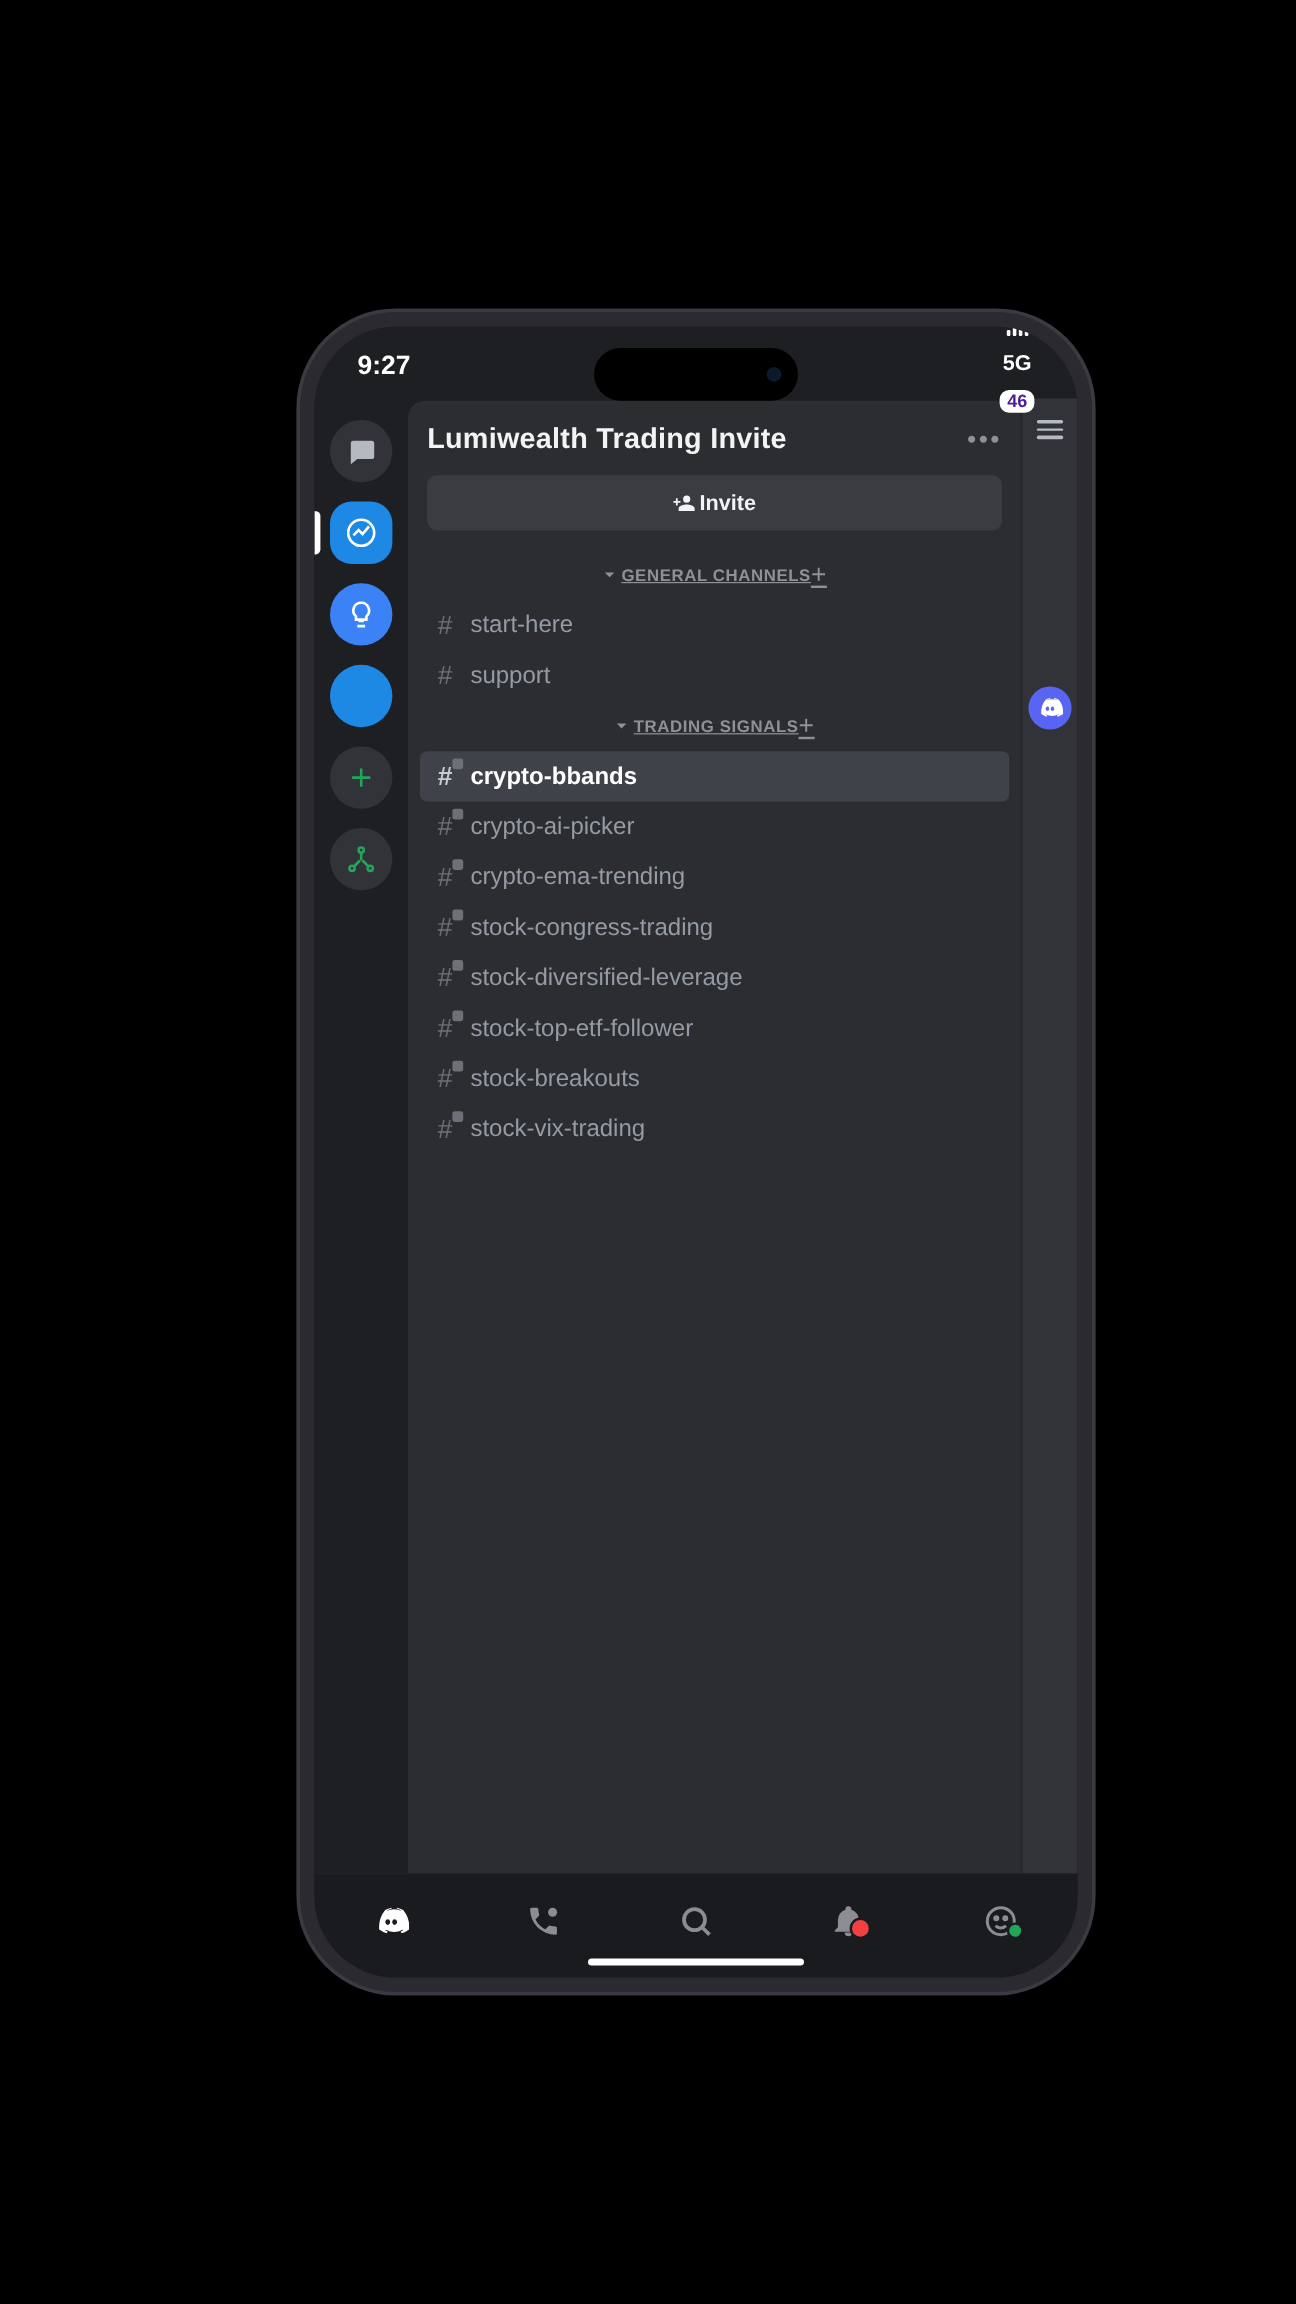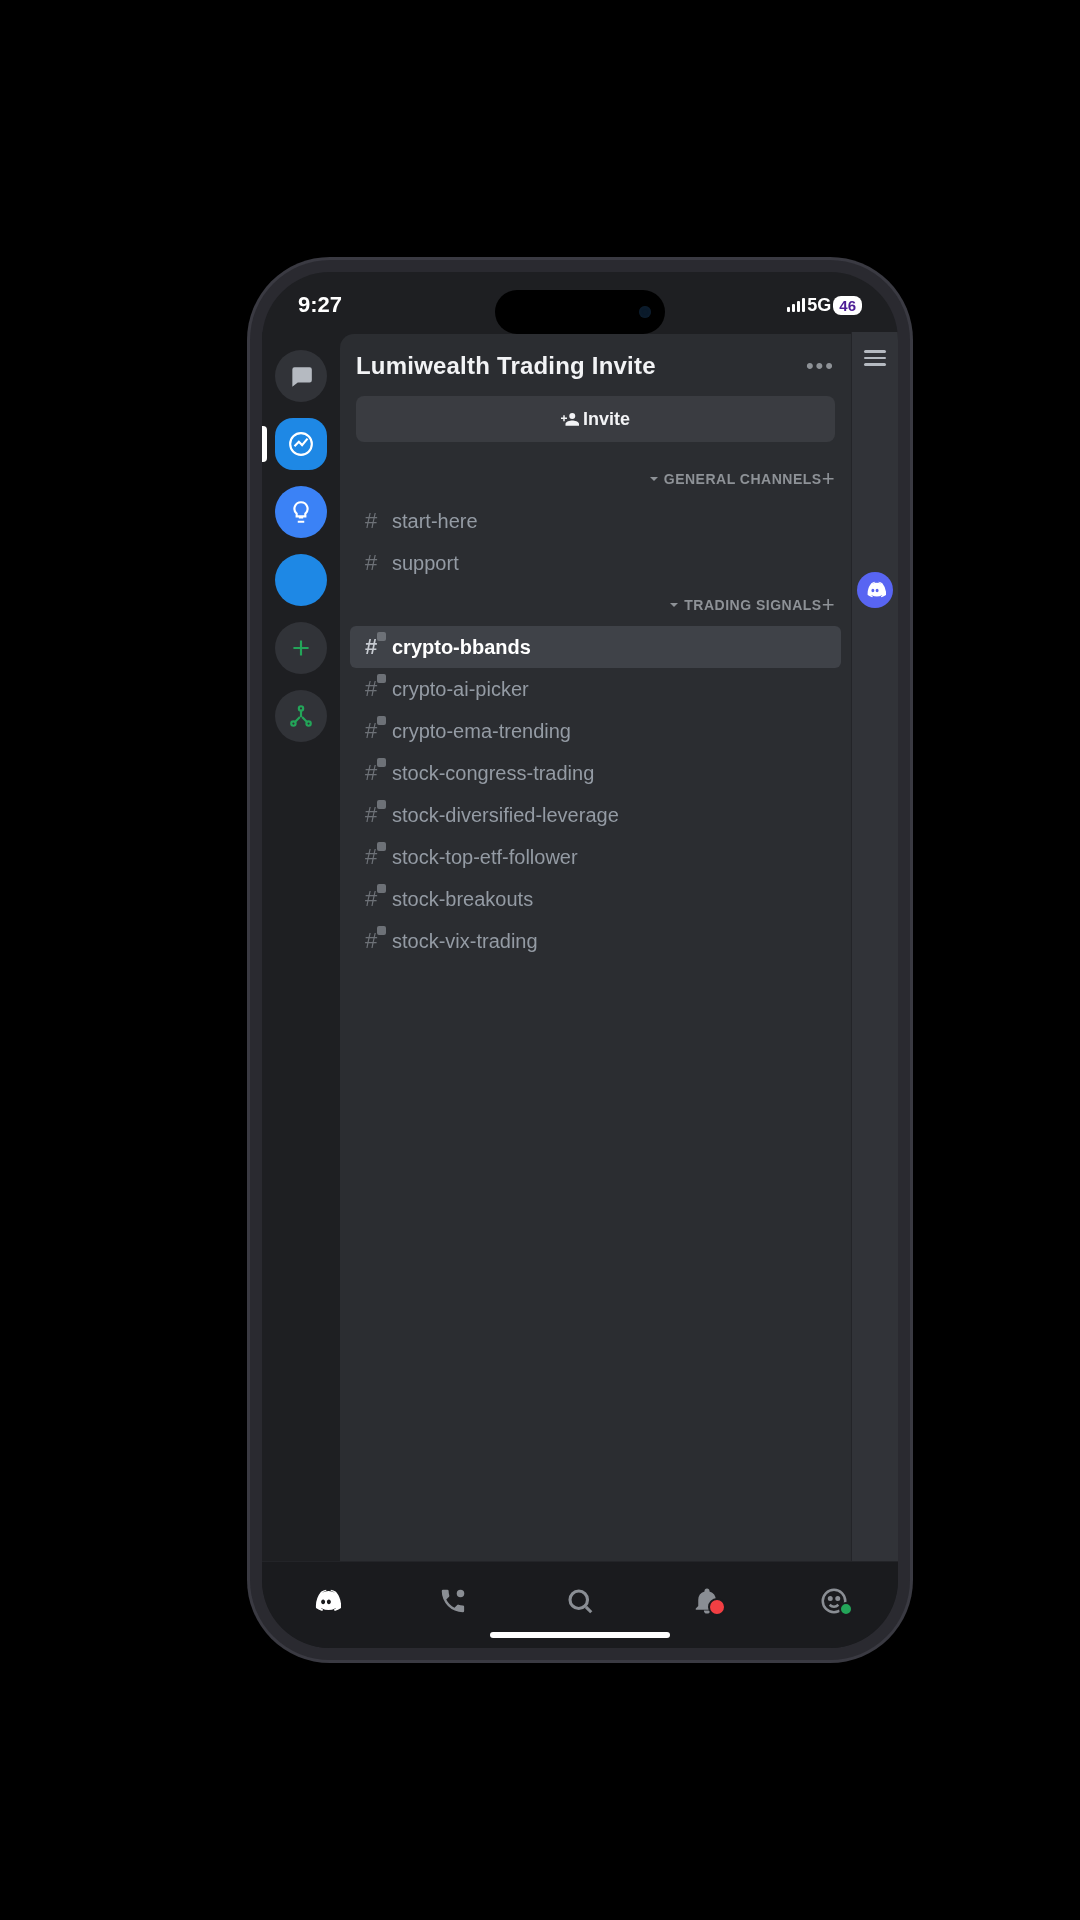--- a/index.html
+++ b/index.html
@@ -33,21 +33,21 @@
   .screen{
     position:relative;width:100%;height:100%;border-radius:68px;overflow:hidden;
     background:var(--panel-dark);
   }
   
   .island{position:absolute;top:18px;left:50%;transform:translateX(-50%);width:170px;height:44px;background:#000;border-radius:30px;z-index:50;}
   .island::after{content:"";position:absolute;right:14px;top:50%;transform:translateY(-50%);width:12px;height:12px;border-radius:50%;background:#0a1a2a;box-shadow:inset 0 0 3px #123;}
 
   
   .status{position:absolute;top:0;left:0;right:0;height:66px;display:flex;align-items:center;justify-content:space-between;padding:0 36px;color:#fff;font-weight:600;font-size:22px;z-index:40;}
-  .status .right{display:flex;align-items:center;gap:2px;font-size:18px;}
+  .status .right{display:flex;align-items:center;gap:12px;font-size:18px;flex-direction:column;}
   .sig{display:inline-flex;align-items:flex-end;gap:2px;height:14px;}
   .sig i{width:3px;background:#fff;display:block;border-radius:1px;}
   .sig i:nth-child(1){height:5px}.sig i:nth-child(2){height:8px}.sig i:nth-child(3){height:11px}.sig i:nth-child(4){height:14px}
   .batt{display:inline-flex;align-items:center;background:#fff;color:#4c1d95;border-radius:8px;padding:1px 6px;font-size:15px;font-weight:700;}
 
   
   .home-ind{position:absolute;bottom:10px;left:50%;transform:translateX(-50%);width:180px;height:6px;background:#fff;border-radius:4px;z-index:60;}
 
   
   .app{position:absolute;top:60px;left:0;right:0;bottom:0;display:flex;flex-direction:column;}
@@ -69,21 +69,21 @@
   .panel{flex:1;background:var(--panel);border-radius:14px 0 0 0;margin-top:2px;overflow:hidden;display:flex;flex-direction:column;position:relative;}
   .panel-inner{flex:1;overflow:auto;}
   .server-head{display:flex;align-items:center;justify-content:space-between;padding:18px 16px 10px 16px;}
   .server-title{color:var(--text-bright);font-weight:700;font-size:24px;letter-spacing:.2px;}
   .dots{color:var(--text-muted);font-size:22px;letter-spacing:2px;}
 
   .invite{margin:6px 16px 16px 16px;background:#3a3c41;border-radius:8px;height:46px;display:flex;align-items:center;justify-content:center;gap:4px;color:var(--text-bright);font-weight:600;font-size:18px;}
   .invite svg{width:18px;height:18px;}
 
   .cat{padding:0 10px;}
-  .cat-head{display:flex;align-items:center;justify-content:flex-end;color:var(--text-muted);text-transform:uppercase;font-size:14px;font-weight:700;letter-spacing:.5px;padding:8px 6px;}
+  .cat-head{display:flex;align-items:center;justify-content:center;color:var(--text-muted);text-transform:uppercase;font-size:14px;font-weight:700;letter-spacing:.5px;padding:8px 6px;text-decoration:underline;}
   .cat-head .left{display:flex;align-items:center;gap:4px;}
   .cat-head .left svg{width:12px;height:12px;}
   .cat-head .plus{font-size:22px;font-weight:400;color:var(--text-muted);}
 
   .chan{display:flex;align-items:center;gap:10px;padding:8px 10px;border-radius:6px;color:#949ba4;font-size:20px;font-weight:500;}
   .chan .hash{color:#6d7177;font-size:22px;width:22px;text-align:center;position:relative;}
   .chan .hash.lock::after{content:"";position:absolute;top:-2px;right:-4px;width:9px;height:9px;background:#6d7177;border-radius:2px;}
   .chan.active{background:#3f4248;color:#fff;font-weight:600;}
   .chan.active .hash{color:#c7cbd1;}
 

